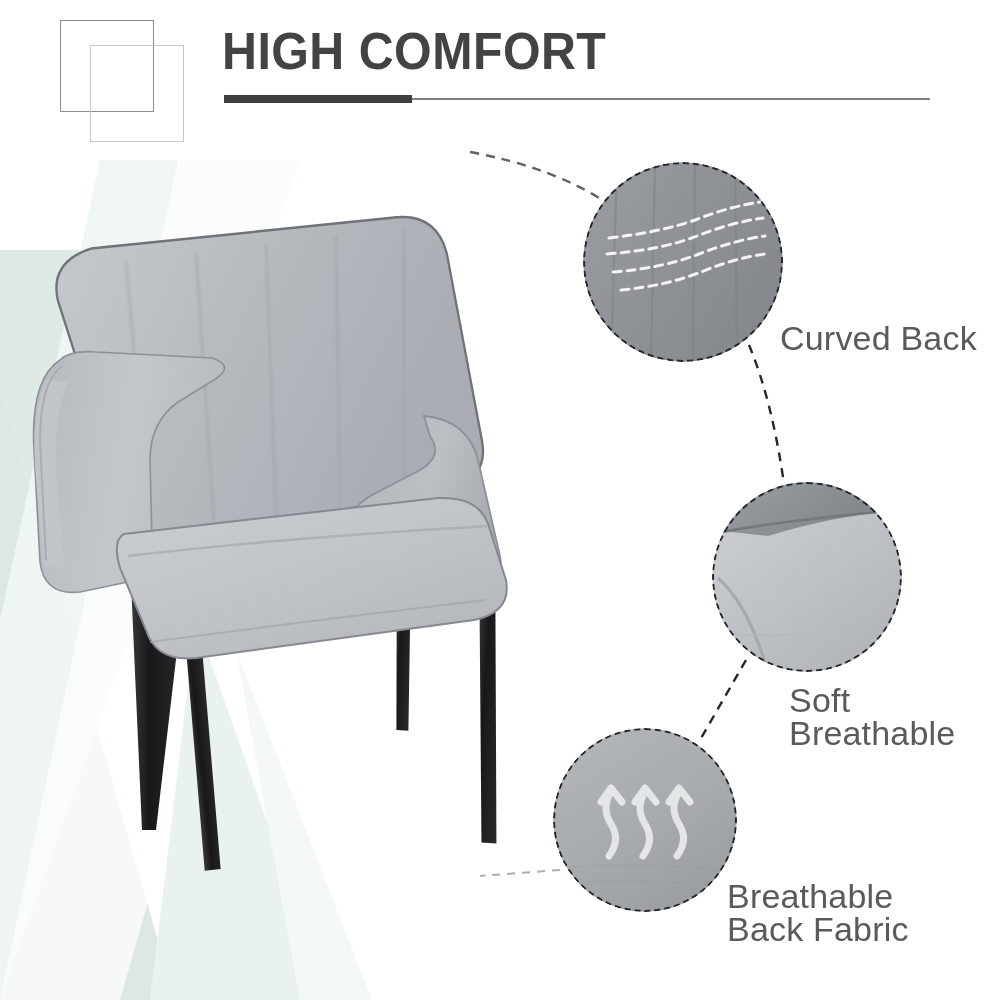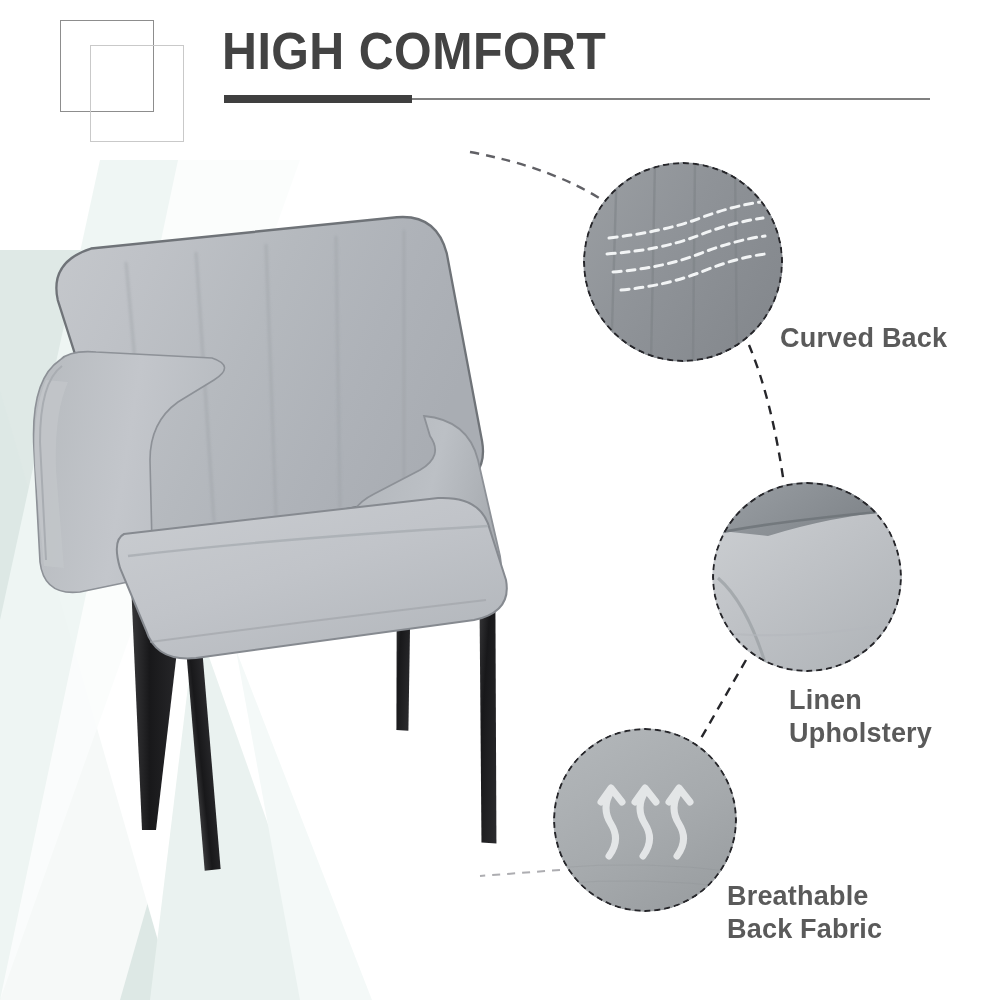--- a/index.html
+++ b/index.html
@@ -48,24 +48,24 @@
   }
   .callout .photo{position:absolute;inset:0;border-radius:50%;overflow:hidden;}
 
   .c1{left:583px;top:162px;width:200px;height:200px;}
   .c2{left:712px;top:482px;width:190px;height:190px;}
   .c3{left:553px;top:728px;width:184px;height:184px;}
 
   .label{
     position:absolute;
     color:#5a5a5a;
-    font-size:27px;
+    font-size:34px;
     line-height:33px;
     font-family:"Liberation Sans", sans-serif;
-    font-weight:bold;
+    font-weight:normal;
     letter-spacing:0.2px;
     white-space:pre-line;
   }
   .l1{left:780px;top:322px;}
   .l2{left:789px;top:684px;}
   .l3{left:727px;top:880px;}
 
   .connector{position:absolute;left:0;top:0;width:1000px;height:1000px;pointer-events:none;}
 </style>
 </head>
@@ -235,21 +235,21 @@
       <circle cx="95" cy="95" r="95" fill="url(#c2g)"></circle>
 
       <path d="M0 0 L190 0 L190 28 Q120 34 56 54 L0 48 Z" fill="url(#c2dark)"></path>
       <path d="M0 52 Q70 38 190 28" fill="none" stroke="#6f7479" stroke-width="2.6" opacity="0.85"></path>
 
       <path d="M6 96 Q36 122 56 190" fill="none" stroke="#9ea2a6" stroke-width="3" opacity="0.8"></path>
       <path d="M0 150 Q80 160 190 140" fill="none" stroke="#b4b8bc" stroke-width="2" opacity="0.6"></path>
     </svg>
     <div class="ring"></div>
   </div>
-  <div class="label l2">Linen Upholstery</div>
+  <div class="label l2">Soft Breathable</div>
 
   <div class="callout c3">
     <svg class="photo" viewBox="0 0 184 184">
       <defs>
         <linearGradient id="c3g" x1="0.2" y1="0" x2="0.8" y2="1">
           <stop offset="0%" stop-color="#b2b6b9"></stop>
           <stop offset="55%" stop-color="#a6aaad"></stop>
           <stop offset="100%" stop-color="#999da0"></stop>
         </linearGradient>
       </defs>

